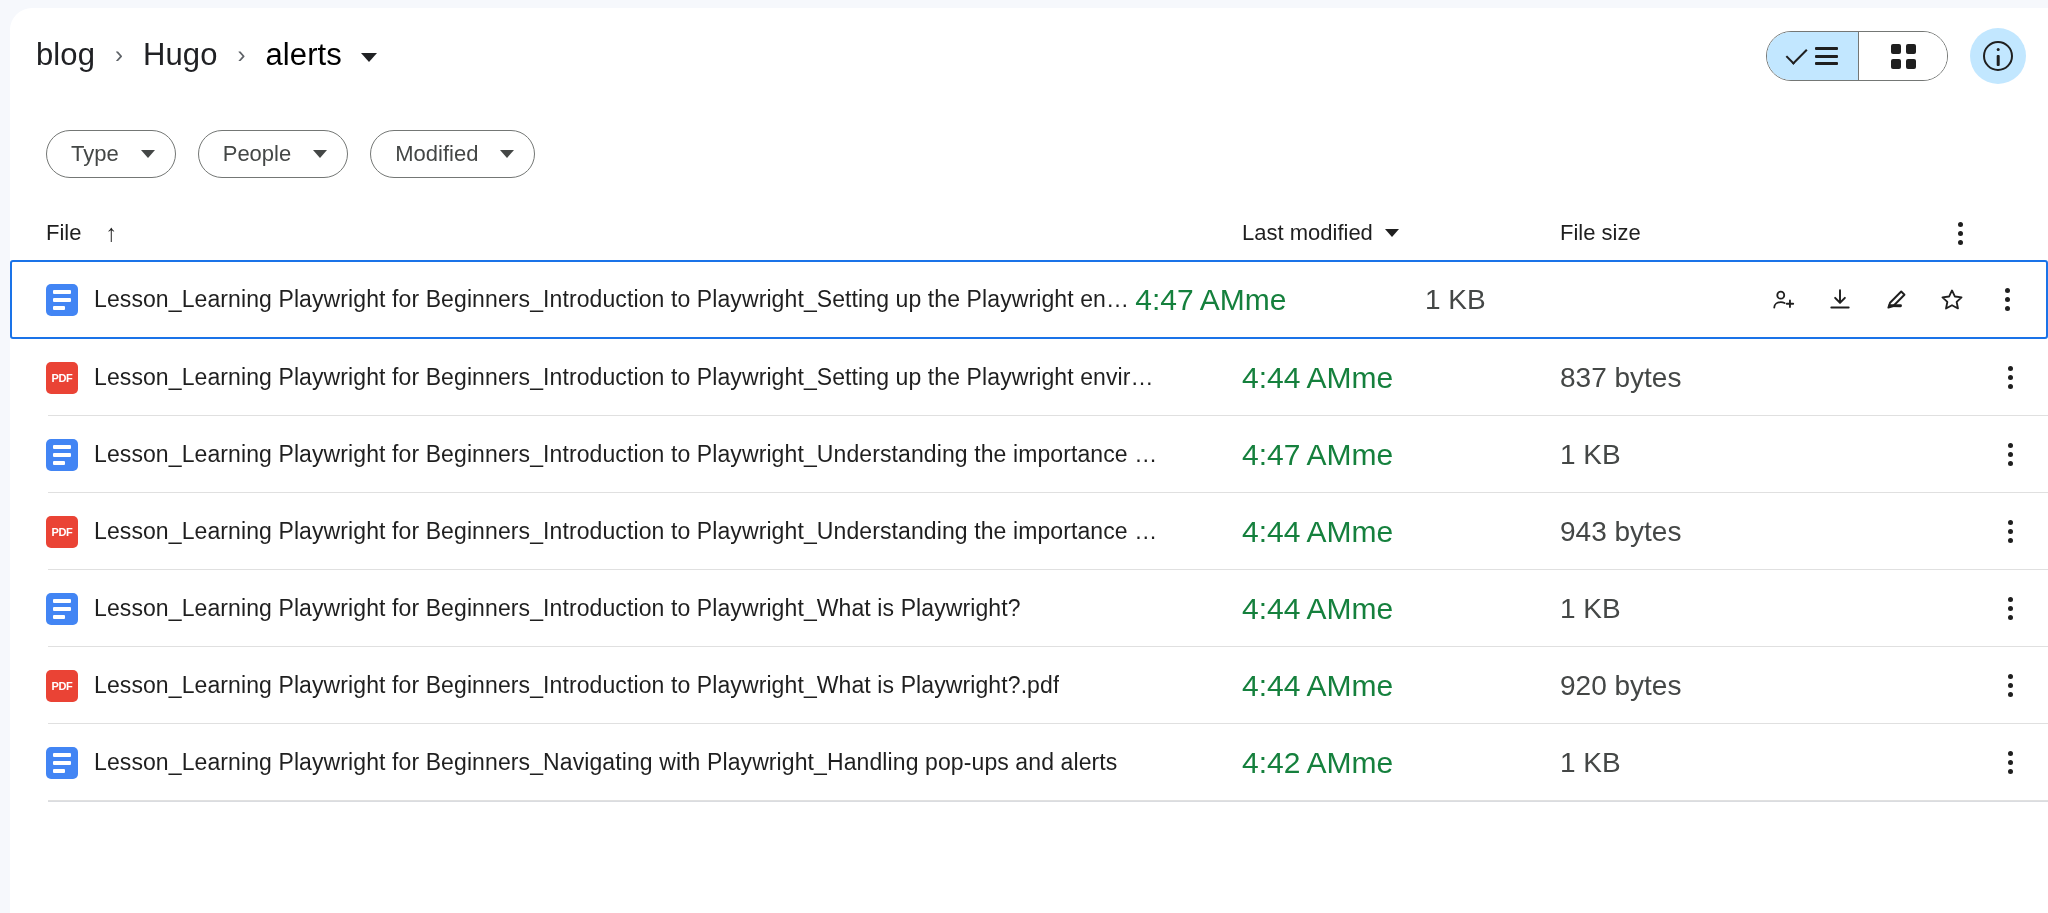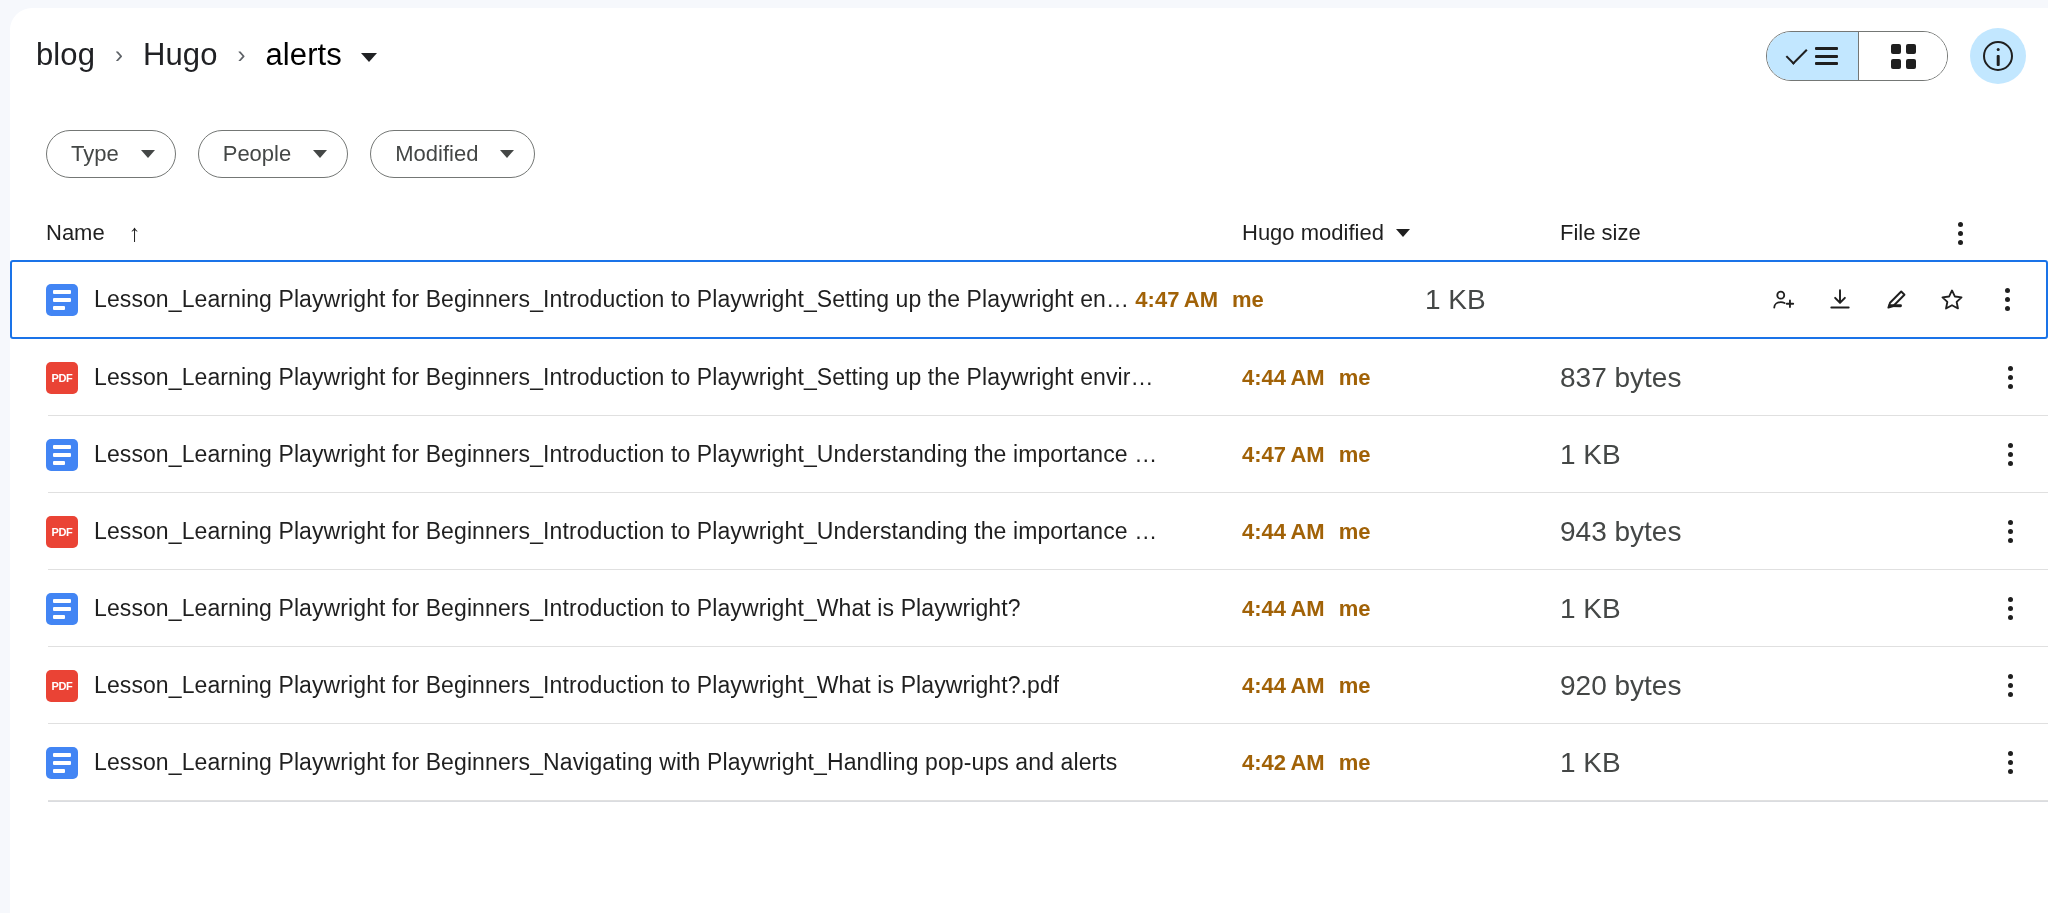--- a/index.html
+++ b/index.html
@@ -315,28 +315,27 @@
     font-size: 23px;
     color: #1f1f1f;
     white-space: nowrap;
     overflow: hidden;
     text-overflow: ellipsis;
     letter-spacing: .1px;
   }
 
   .cell-modified {
     width: 318px;
-    font-size: 22px;
-    color: #a16207;
+    font-size: 30px;
+    color: #15803d;
     display: flex;
     align-items: baseline;
     white-space: nowrap;
-    font-weight: bold;
-  }
-  .mod-owner { margin-left: 14px; }
+  }
+  .mod-owner { }
 
   .cell-size {
     width: 370px;
     font-size: 28px;
     color: #444746;
     white-space: nowrap;
   }
 
   .cell-actions {
     flex: 1;
@@ -428,25 +427,25 @@
       <div class="chip">
         <span>Modified</span>
         <span class="chip-caret"></span>
       </div>
     </div>
 
     <div class="table">
 
       <div class="thead">
         <div class="th th-name">
-          <span>Name</span>
+          <span>File</span>
           <span class="sort-arrow">↑</span>
         </div>
         <div class="th th-modified">
-          <span>Hugo modified</span>
+          <span>Last modified</span>
           <span class="th-caret"></span>
         </div>
         <div class="th th-size">
           <span>File size</span>
         </div>
         <div class="th th-menu">
           <span class="kebab">
             <i></i>
               <i></i>
               <i></i>

